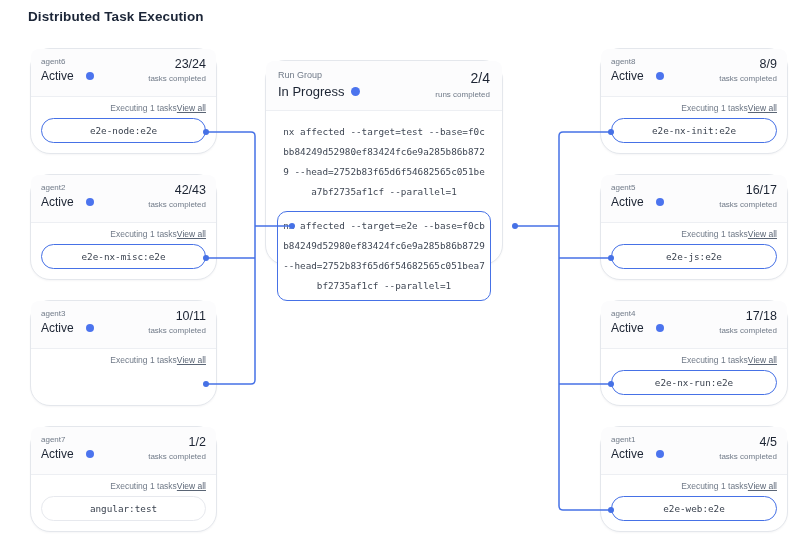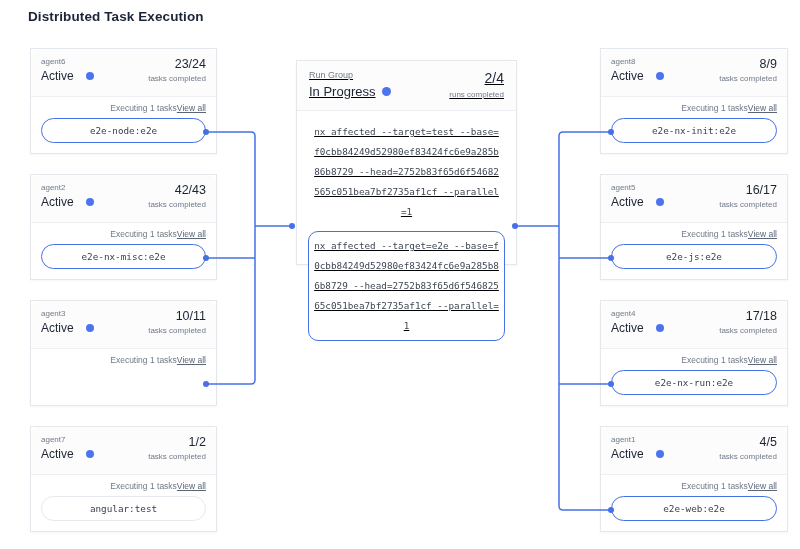--- a/index.html
+++ b/index.html
@@ -1,41 +1,41 @@
 <!DOCTYPE html>
 <html><head>
 <meta charset="utf-8">
 <style>
   html,body{margin:0;padding:0;background:#ffffff;font-family:"Liberation Sans",sans-serif;}
   .canvas{position:relative;width:800px;height:549px;background:#ffffff;overflow:hidden;}
   .page-title{position:absolute;left:28px;top:9px;font-size:13.5px;font-weight:700;color:#1b2537;letter-spacing:.1px;}
 
   
-  .card{position:absolute;box-sizing:border-box;background:#fff;border:1px solid #e4e7ec;border-radius:0;box-shadow:0 1px 2px rgba(16,24,40,.04);}
+  .card{position:absolute;box-sizing:border-box;background:#fff;border:1px solid #e4e7ec;border-radius:20px;box-shadow:0 1px 2px rgba(16,24,40,.04);}
   .agent-card{width:187px;height:106px;}
   .col-left{left:30px;}
   .col-right{left:600px;width:188px;}
   .row-1{top:48px;}.row-2{top:174px;}.row-3{top:300px;}.row-4{top:426px;}
 
   .card-head{box-sizing:border-box;height:48px;padding:8px 10px 6px;display:flex;justify-content:space-between;align-items:flex-start;border-bottom:1px solid #edeff3;background:#fcfcfd;border-radius:8px 8px 0 0;}
   .agent-name{font-size:8px;color:#707a88;margin-bottom:3px;}
   .status-row{display:flex;align-items:center;gap:12px;font-size:12px;color:#1c2433;}
   .status-dot{width:8px;height:8px;border-radius:50%;background:#4c74ee;}
   .head-right{text-align:right;}
   .progress{font-size:12.5px;color:#1c2433;margin-bottom:3px;}
   .caption{font-size:8px;color:#707a88;}
 
   .card-body{padding:6px 10px;}
   .exec-row{display:flex;justify-content:flex-end;align-items:baseline;font-size:8.5px;color:#707a88;margin-bottom:5px;}
   .view-all{font-size:8.5px;color:#5a6575;text-decoration:underline;cursor:pointer;}
   .task-pill{box-sizing:border-box;height:25px;border:1.5px solid #4671e6;border-radius:13px;display:flex;align-items:center;justify-content:center;background:#fff;font-family:"DejaVu Sans Mono",monospace;font-size:9.3px;color:#39414e;cursor:pointer;}
   .task-pill.plain{border:1px solid #e7e9ee;}
 
   
-  .center-card{left:296px;top:60px;width:221px;height:205px;text-decoration:underline;}
+  .center-card{left:265px;top:60px;width:238px;height:205px;}
   .center-head{box-sizing:border-box;height:50px;padding:9px 12px;display:flex;justify-content:space-between;align-items:flex-start;border-bottom:1px solid #edeff3;background:#fcfcfd;border-radius:8px 8px 0 0;}
   .rg-label{font-size:9px;color:#707a88;margin-bottom:4px;}
   .rg-status-row{display:flex;align-items:center;gap:7px;font-size:13px;color:#1c2433;}
   .rg-dot{width:9px;height:9px;border-radius:50%;background:#4c74ee;}
   .rg-progress{font-size:14px;color:#1c2433;margin-bottom:4px;}
   .center-body{padding:8px 11px;}
   .active-runs{font-size:9px;color:#707a88;margin-bottom:6px;}
   .cmd{font-family:"DejaVu Sans Mono",monospace;font-size:9.3px;line-height:20px;color:#3f4754;text-align:center;word-break:break-all;}
   .cmd-plain{padding:3px 5px;}
   .cmd-active{box-sizing:border-box;margin-top:6px;padding:4px 5px;border:1.5px solid #4671e6;border-radius:10px;background:#fff;cursor:pointer;}

